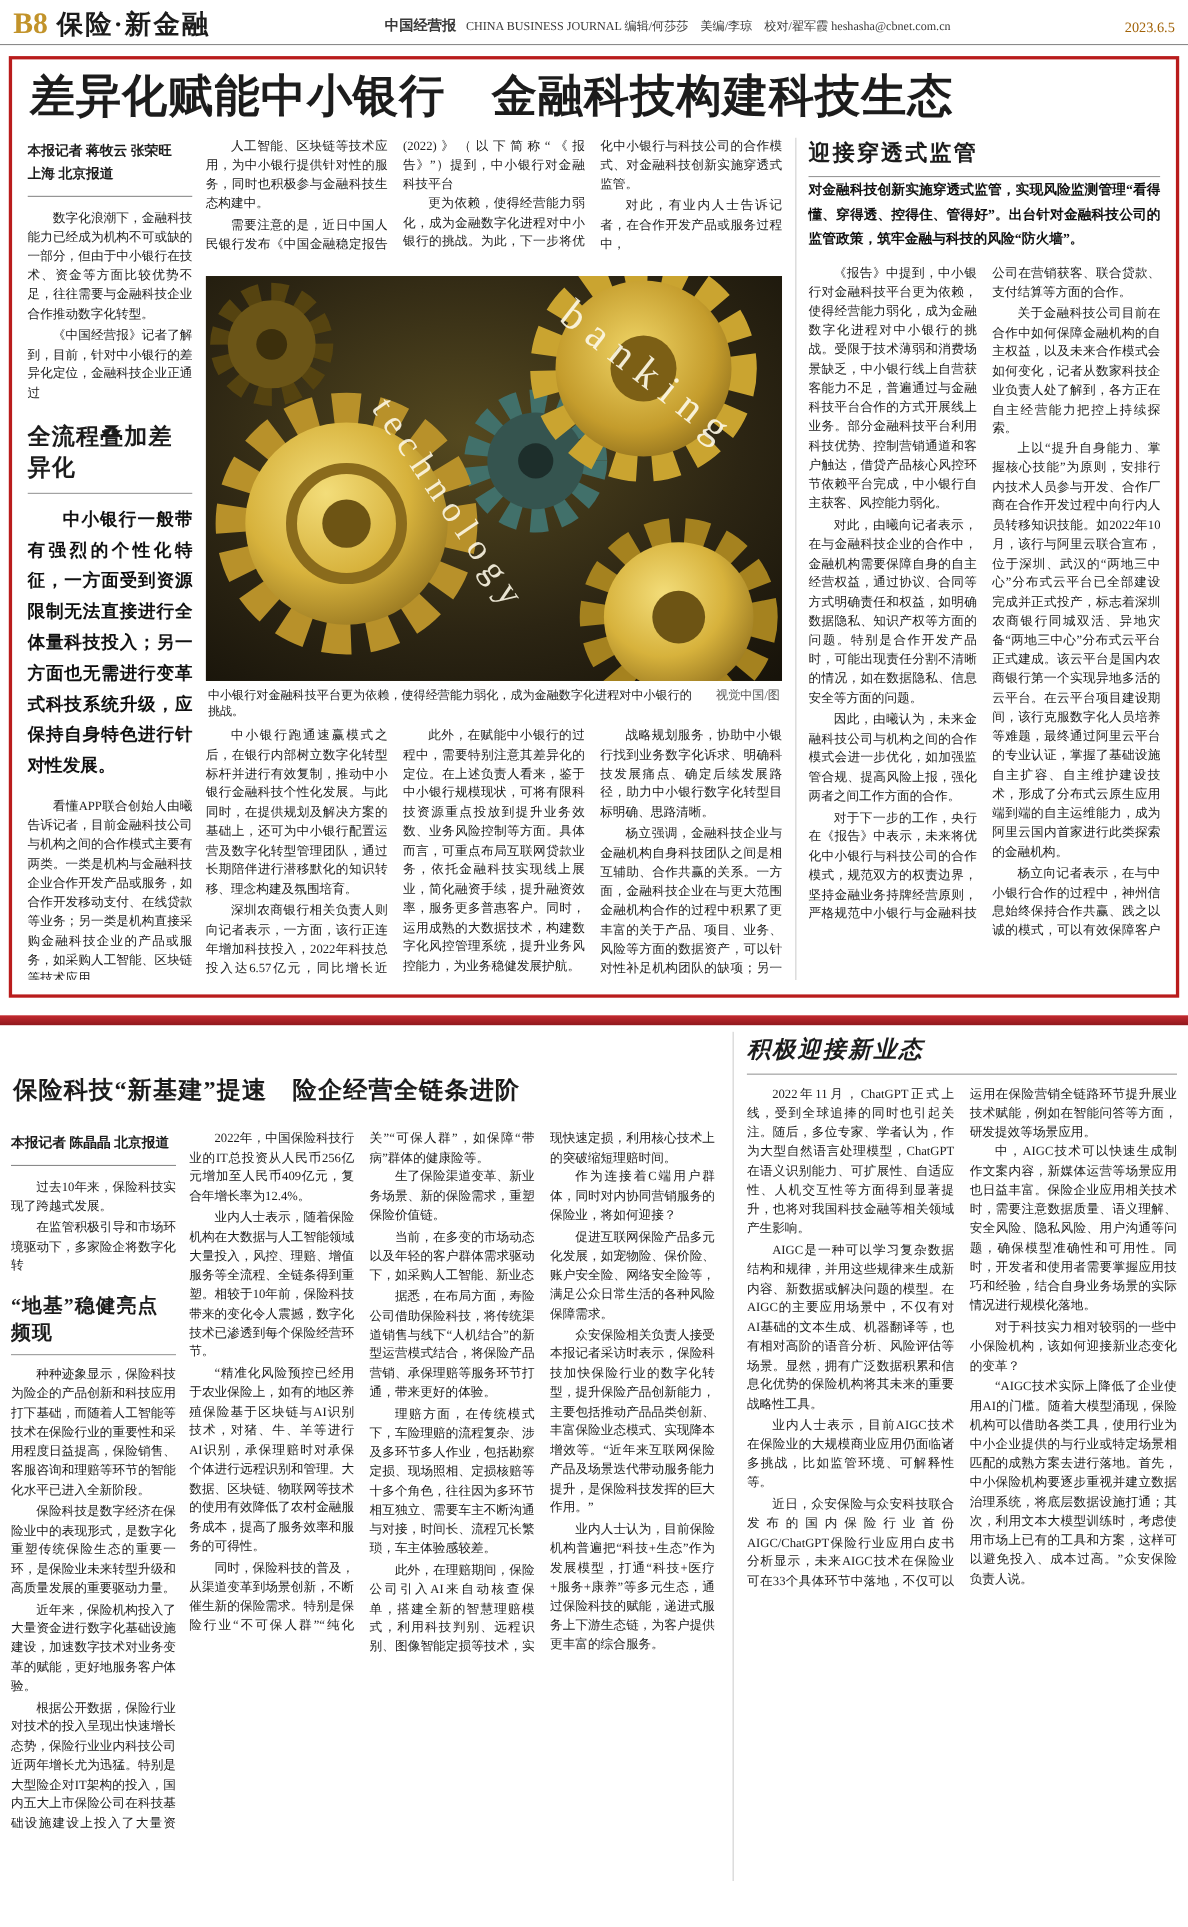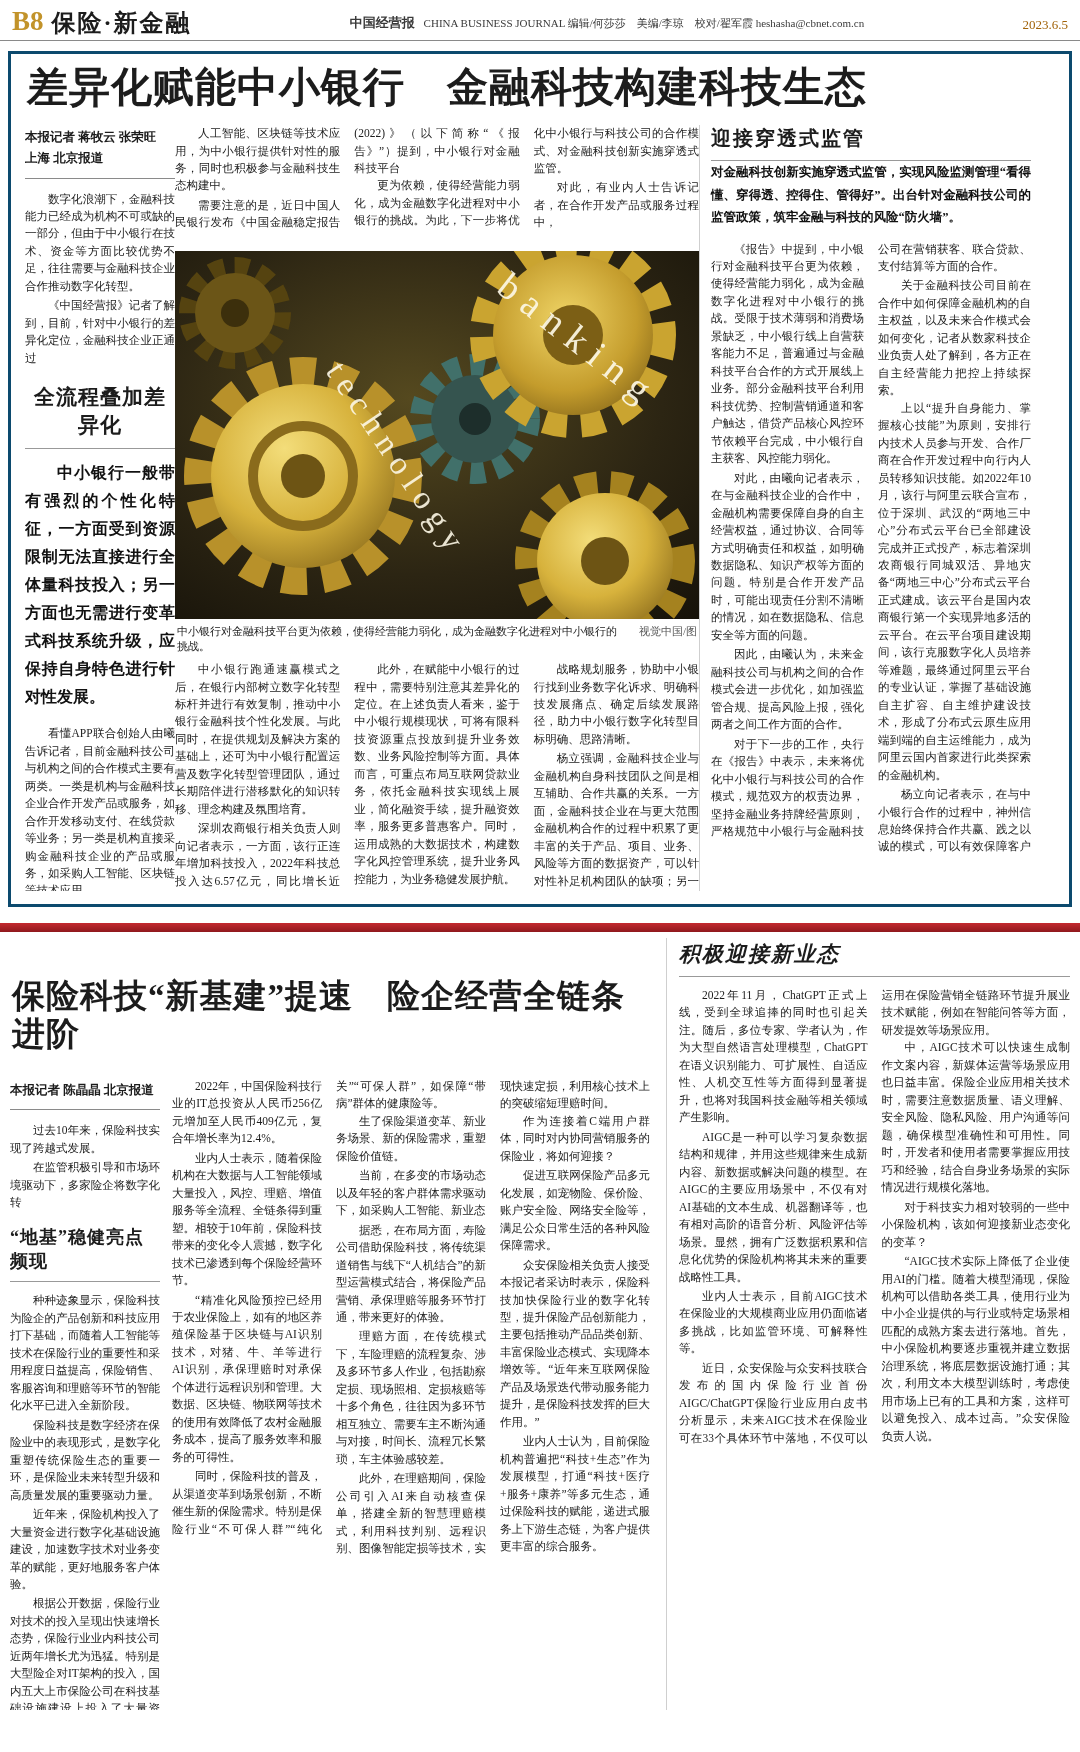--- a/index.html
+++ b/index.html
@@ -6,46 +6,46 @@
   .page{position:relative;width:1080px;height:1752px;margin:0 auto;background:#fff;
         font-family:"Liberation Serif","DejaVu Serif",serif;color:#1c1c1c;overflow:hidden;}
   
   .masthead{display:flex;align-items:flex-end;padding:8px 12px 5px;border-bottom:1px solid #8a8a8a;}
   .page-no{color:#c2932a;font-weight:900;font-size:27px;margin-right:8px;line-height:1;}
   .section-name{font-size:24px;font-weight:900;letter-spacing:2px;line-height:1;}
   .mast-center{flex:1;text-align:center;font-size:11px;color:#3a3a3a;padding-bottom:3px;}
   .mast-center b{font-size:13px;margin-right:6px;}
   .mast-date{font-size:13px;color:#a16207;padding-bottom:2px;}
   
-  .red-box{margin:10px 8px 16px;border:3px solid #0c4a6e;padding:10px 14px 8px;height:856px;box-sizing:border-box;overflow:hidden;}
+  .red-box{margin:10px 8px 16px;border:3px solid #b91c1c;padding:10px 14px 8px;height:856px;box-sizing:border-box;overflow:hidden;}
   .top-headline{font-size:41px;font-weight:900;letter-spacing:1px;line-height:1.05;margin:2px 0 16px 2px;}
-  .top-grid{display:grid;grid-template-columns:150px 524px 332px;height:766px;overflow:hidden;}
+  .top-grid{display:grid;grid-template-columns:150px 524px 332px;column-gap:12px;height:766px;overflow:hidden;}
   .colA{overflow:hidden;font-size:11.5px;}
   .byline-block{font-weight:bold;font-size:12.5px;line-height:1.7;padding:2px 0 8px;border-bottom:1px solid #8a8a8a;margin-bottom:12px;}
   .para{text-indent:2em;text-align:justify;margin:0 0 2px;line-height:1.52;font-size:11.5px;}
-  .sec-title{font-size:21px;font-weight:900;letter-spacing:1px;margin:16px 0 0;padding-bottom:9px;border-bottom:1px solid #999;text-align:center;}
+  .sec-title{font-size:21px;font-weight:900;letter-spacing:1px;margin:16px 0 0;padding-bottom:9px;border-bottom:1px solid #999;}
   .sec-lead{font-weight:600;text-indent:2em;text-align:justify;line-height:1.75;font-size:16px;padding:10px 0 14px;color:#111;}
   
   .mid{display:flex;flex-direction:column;overflow:hidden;}
   .strip3{column-count:3;column-gap:14px;height:122px;overflow:hidden;}
   .photo{height:368px;margin-top:4px;background:#241f12;}
   .photo svg{display:block;width:100%;height:100%;}
   .caption-row{display:flex;justify-content:space-between;align-items:flex-start;font-size:11px;padding:5px 2px 7px;}
   .credit{color:#555;white-space:nowrap;margin-left:14px;}
   .strip3b{column-count:3;column-gap:14px;flex:1;overflow:hidden;}
   
   .right-sec{border-left:1px solid #cfcfcf;padding-left:11px;overflow:hidden;}
   .sec-title2{font-size:20px;font-weight:900;letter-spacing:2px;margin:0 0 8px;}
   .right-lead{font-weight:600;font-size:12.5px;line-height:1.8;text-align:justify;border-top:1px solid #999;padding-top:0;margin-bottom:12px;color:#111;}
   .right-body{column-count:2;column-gap:14px;height:620px;overflow:hidden;}
   
   .red-band{height:9px;background:linear-gradient(#c42a2f,#8f181d);margin-top:12px;}
   
   .bottom-wrap{display:grid;grid-template-columns:640px 404px;column-gap:16px;padding:6px 10px 0;height:778px;overflow:hidden;box-sizing:border-box;}
-  .b-headline{font-size:33px;font-weight:900;letter-spacing:1px;margin:40px 0 24px 2px;line-height:1.15;}
+  .b-headline{font-size:22px;font-weight:900;letter-spacing:1px;margin:40px 0 24px 2px;line-height:1.15;}
   .b-grid{display:grid;grid-template-columns:150px 478px;column-gap:12px;height:640px;overflow:hidden;}
   .b-col1{overflow:hidden;}
   .b-sec-title{font-size:18px;font-weight:900;letter-spacing:1px;margin:14px 0 0;padding-bottom:8px;border-bottom:1px solid #999;}
   .b-col1 .after-title{margin-top:10px;}
   .b-cols{column-count:3;column-gap:14px;overflow:hidden;height:640px;}
   .bottom-right{border-left:1px solid #cfcfcf;padding-left:12px;overflow:hidden;}
   .b-right-body{column-count:2;column-gap:14px;height:720px;overflow:hidden;margin-top:10px;}
   .b-right-title{font-size:21px;font-weight:900;letter-spacing:2px;margin:2px 0 6px;padding-bottom:8px;border-bottom:1px solid #999;font-style:italic;}
 </style>
 </head>

